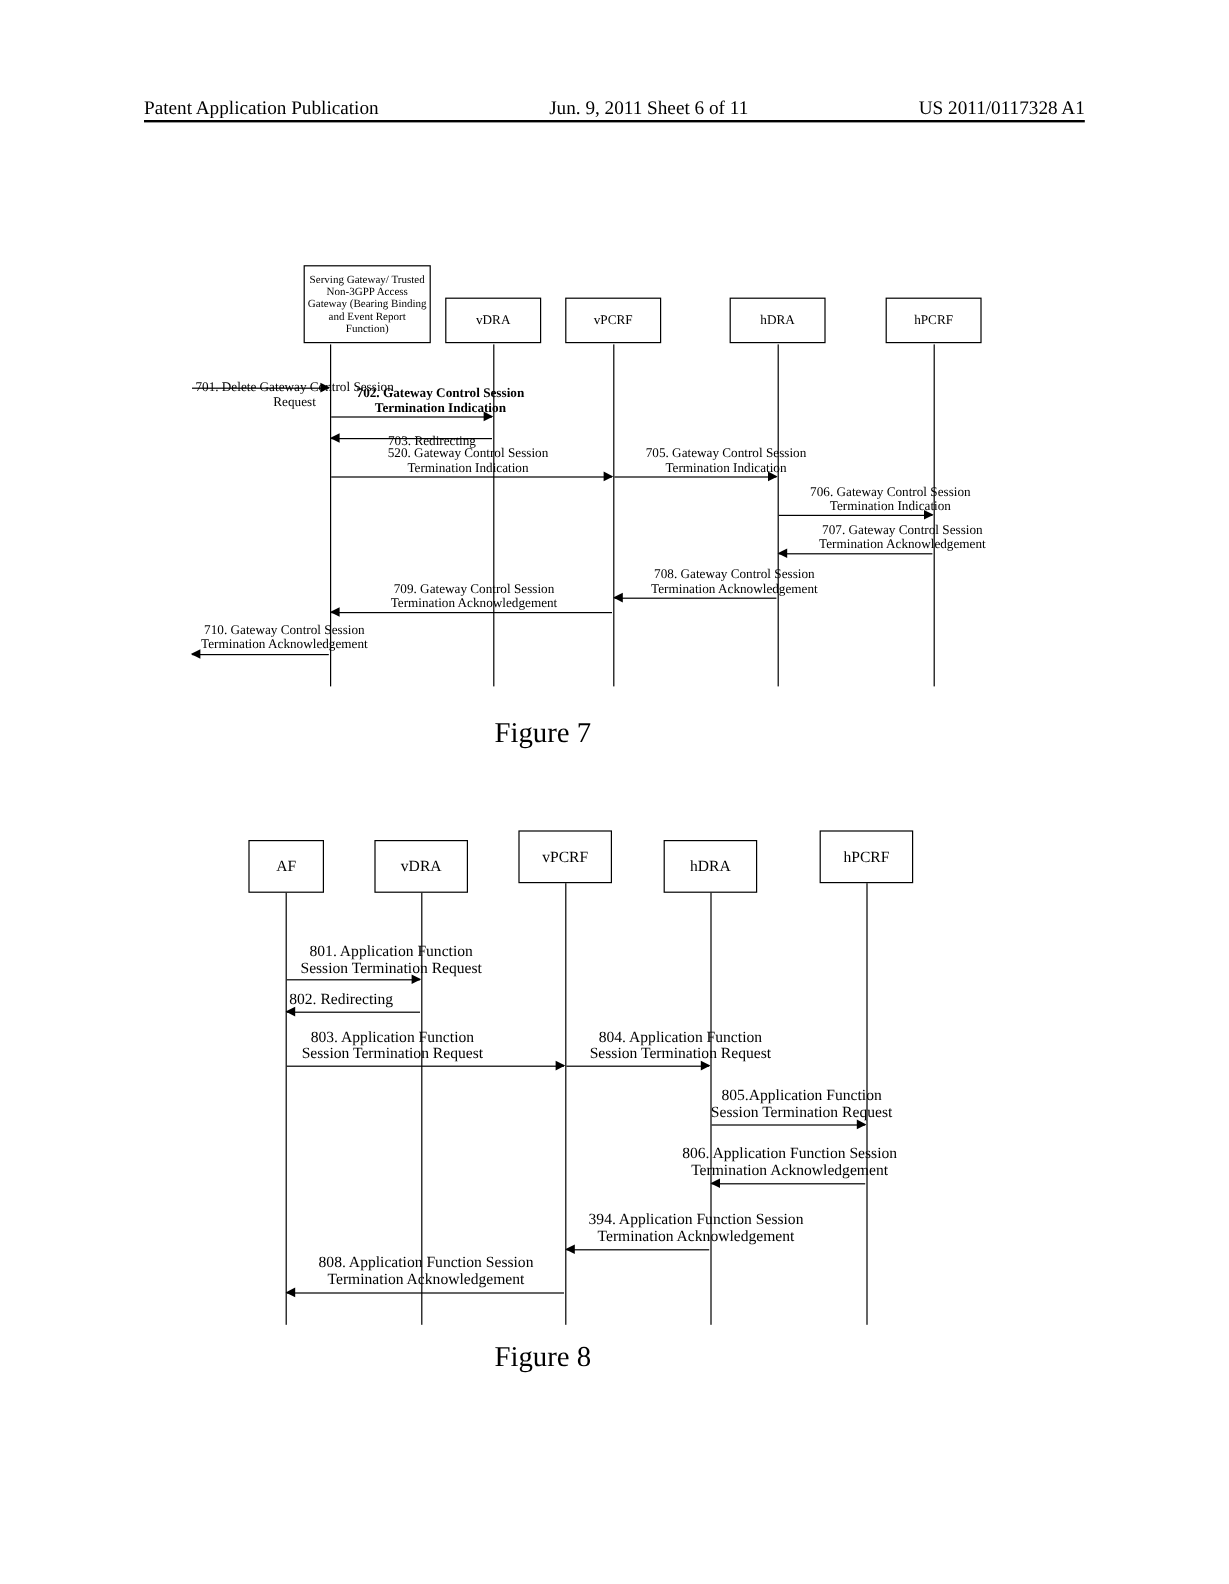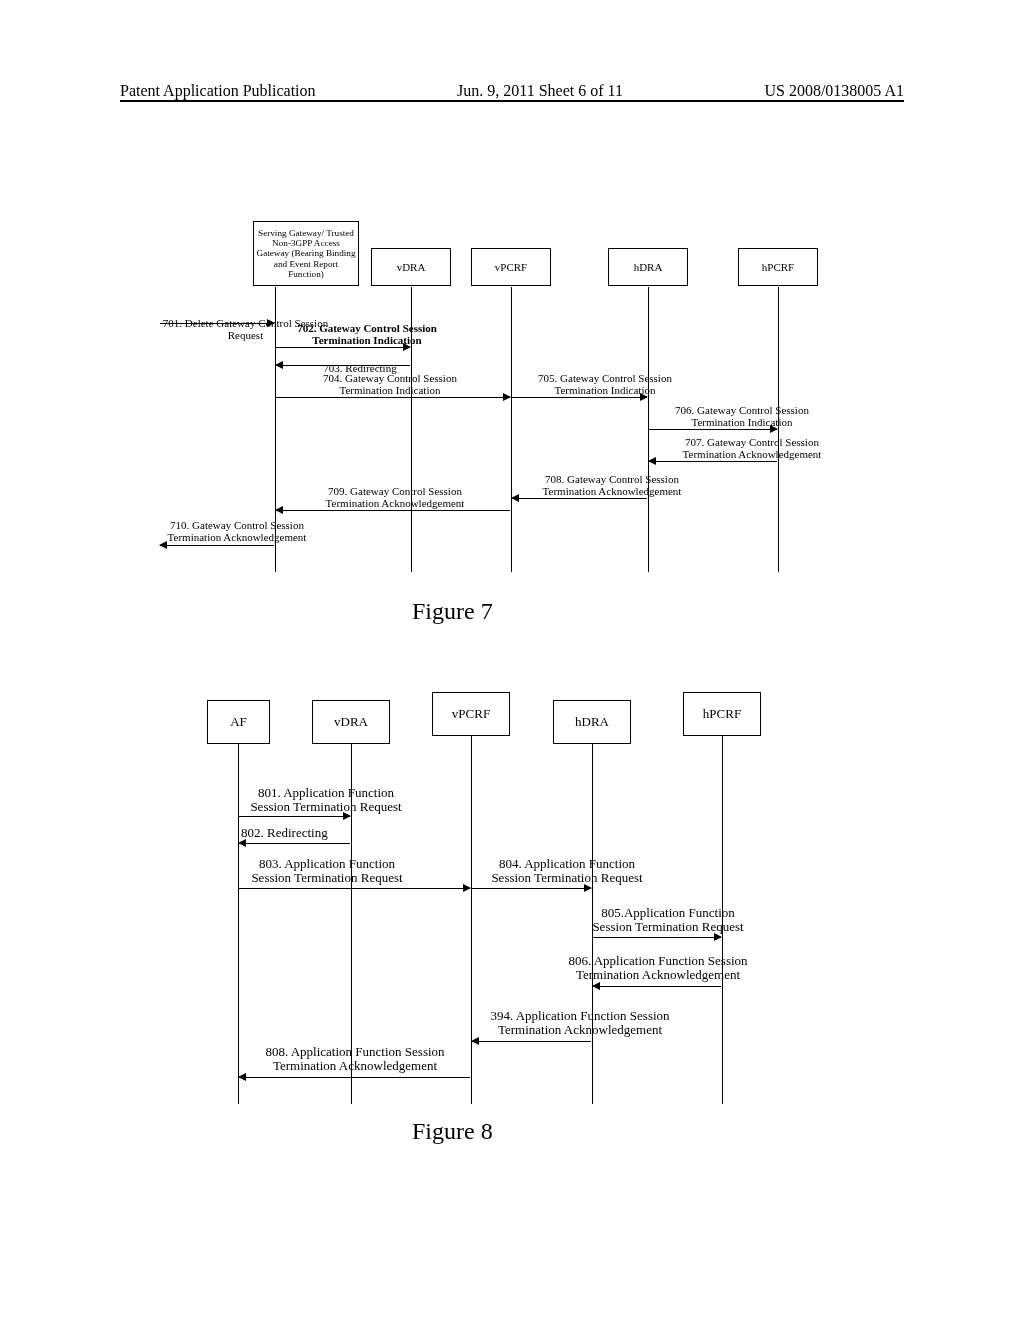--- a/index.html
+++ b/index.html
@@ -86,21 +86,21 @@
     text-align: left;
     width: 200px;
   }
 </style>
 </head>
 <body>
 
 <div class="header">
   <span>Patent Application Publication</span>
   <span>Jun. 9, 2011  Sheet 6 of 11</span>
-  <span>US 2008/0138005 A1</span>
+  <span>US 2011/0117328 A1</span>
 </div>
 <div class="hr"></div>
 
 <div class="diagram" style="left:0; top:0;">
 
   <div class="box small-text" style="left:253px; top:221px; width:106px; height:65px; font-size:9.2px;">Serving Gateway/
 Trusted Non-3GPP
 Access Gateway
 (Bearing Binding
 and Event Report
@@ -120,21 +120,21 @@
 Request</div>
   <div class="arrow-line arrow-head-right" style="left:160px; top:323px; width:114px;"></div>
 
   <div class="msg-label" style="left:281px; top:323px; width:172px;font-weight:bold;">702. Gateway Control Session
 Termination Indication</div>
   <div class="arrow-line arrow-head-right" style="left:276px; top:347px; width:134px;"></div>
 
   <div class="msg-label" style="left:300px; top:353px; width:120px;margin-top:10px;">703. Redirecting</div>
   <div class="arrow-line arrow-head-left" style="left:276px; top:365px; width:134px;"></div>
 
-  <div class="msg-label" style="left:290px; top:373px; width:200px;">704. Gateway Control Session
+  <div class="msg-label" style="left:290px; top:373px; width:200px;">520. Gateway Control Session
 Termination Indication</div>
   <div class="arrow-line arrow-head-right" style="left:276px; top:397px; width:234px;"></div>
 
   <div class="msg-label" style="left:515px; top:373px; width:180px;">705. Gateway Control Session
 Termination Indication</div>
   <div class="arrow-line arrow-head-right" style="left:512px; top:397px; width:135px;"></div>
 
   <div class="msg-label" style="left:652px; top:405px; width:180px;">706. Gateway Control Session
 Termination Indication</div>
   <div class="arrow-line arrow-head-right" style="left:649px; top:429px; width:128px;"></div>

